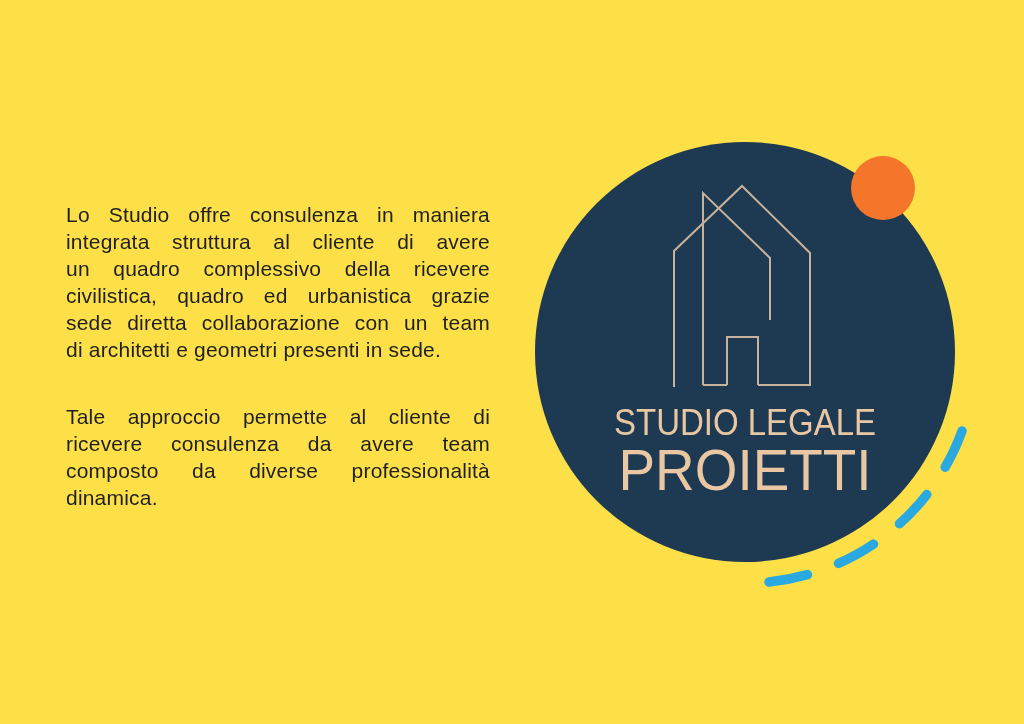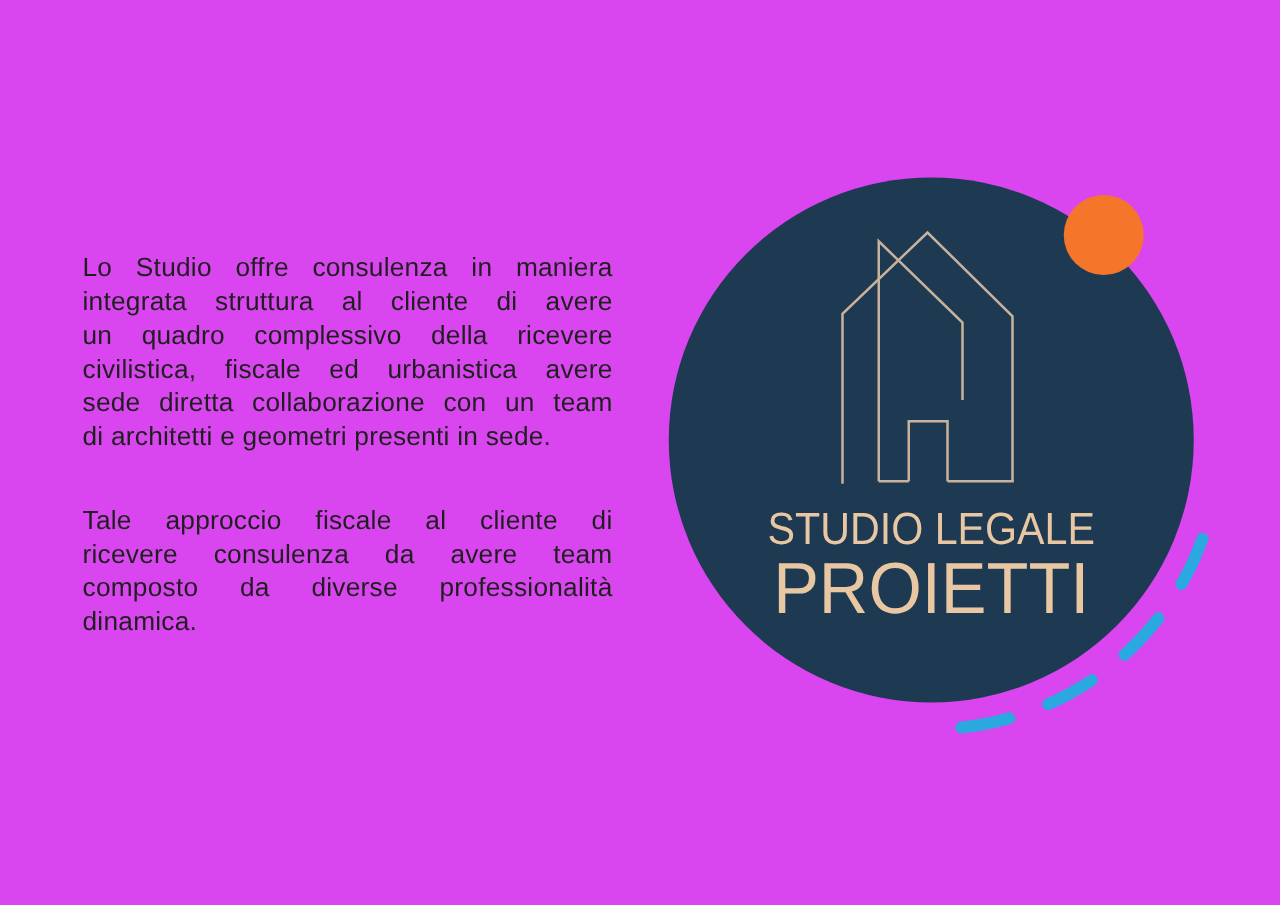--- a/index.html
+++ b/index.html
@@ -6,21 +6,21 @@
   body {
     width: 1024px; height: 724px;
     background: #ffffff;
     font-family: "Liberation Sans", sans-serif;
     overflow: hidden;
     position: relative;
   }
   .slide {
     position: absolute; inset: 0;
     width: 1024px; height: 724px;
-    background: #d946ef;
+    background: #fde047;
   }
   .text-col {
     position: absolute;
     left: 66px; top: 201px;
     width: 424px;
     color: #1f1f1f;
     font-size: 21px;
     line-height: 27px;
     letter-spacing: 0.2px;
   }
@@ -44,26 +44,26 @@
 </head>
 <body>
 
 <div class="slide">
 
   <div class="text-col">
     <div class="paragraph">
         <div class="jline">Lo Studio offre consulenza in maniera</div>
         <div class="jline">integrata struttura al cliente di avere</div>
         <div class="jline">un quadro complessivo della ricevere</div>
-        <div class="jline">civilistica, fiscale ed urbanistica avere</div>
+        <div class="jline">civilistica, quadro ed urbanistica grazie</div>
         <div class="jline">sede diretta collaborazione con un team</div>
         <div class="jline jlast">di architetti e geometri presenti in sede.</div>
       </div>
     <div class="paragraph">
-        <div class="jline">Tale approccio fiscale al cliente di</div>
+        <div class="jline">Tale approccio permette al cliente di</div>
         <div class="jline">ricevere consulenza da avere team</div>
         <div class="jline">composto da diverse professionalità</div>
         <div class="jline jlast">dinamica.</div>
       </div>
   </div>
 
   <div class="logo-area">
     <svg viewBox="500 105 510 515" xmlns="http://www.w3.org/2000/svg">
 
       <circle cx="745" cy="352" r="210" fill="#1e3a53"></circle>

